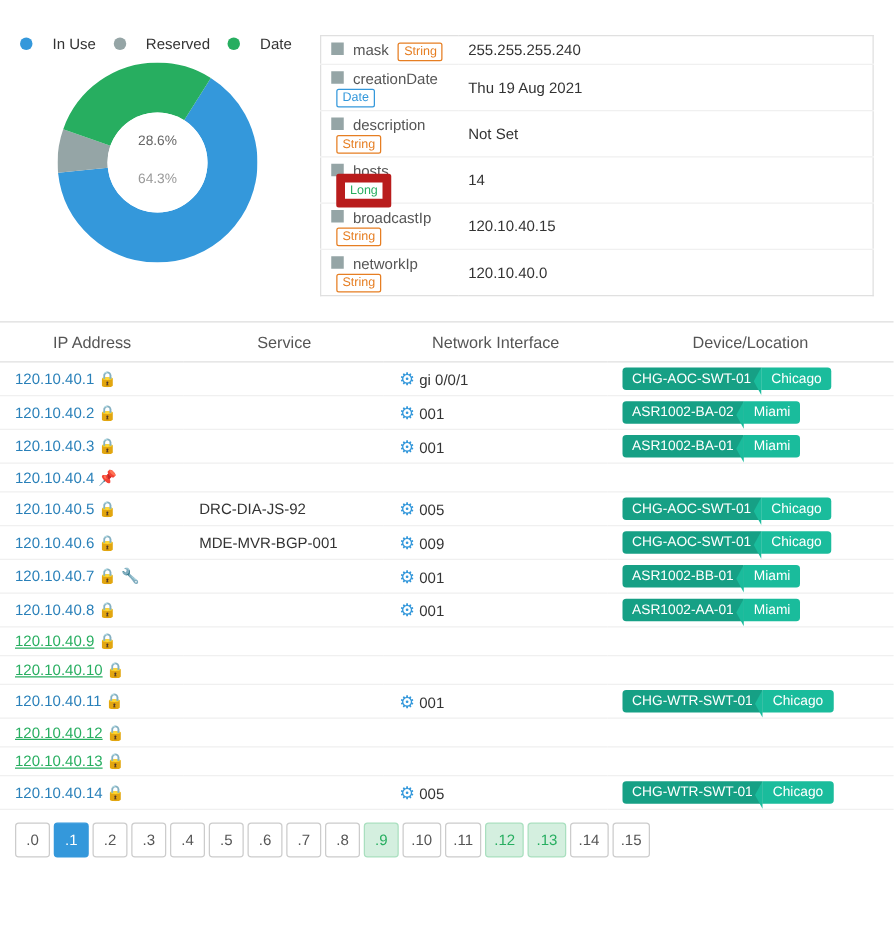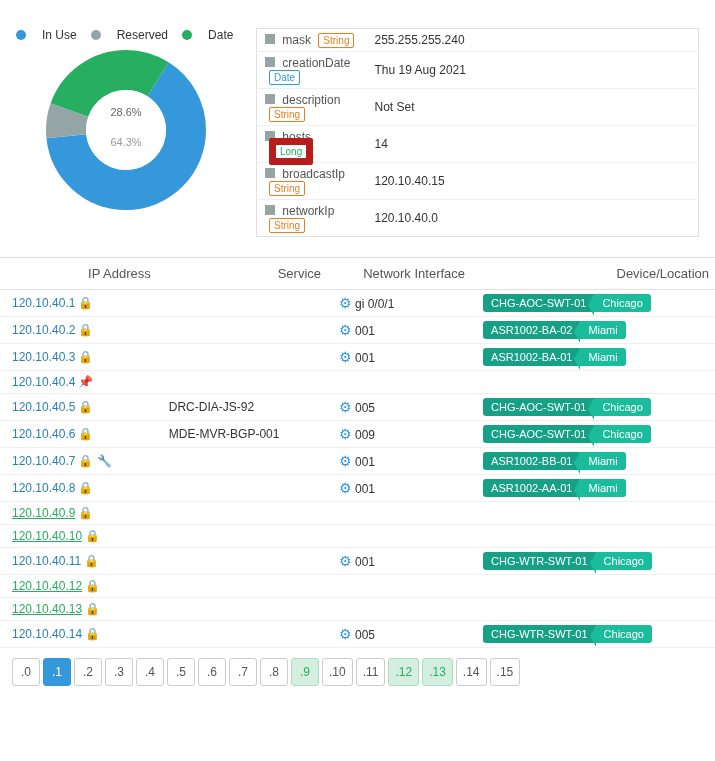--- a/index.html
+++ b/index.html
@@ -24,21 +24,21 @@
     .info-table .field-name { color: #555; font-weight: 500; width: 110px; }
     .info-table .type-badge { font-size: 10px; padding: 1px 4px; border-radius: 2px; margin-left: 4px; }
     .type-string { color: #e67e22; border: 1px solid #e67e22; }
     .type-date { color: #3498db; border: 1px solid #3498db; }
     .type-long { color: #27ae60; border: 7px solid #b91c1c; }
     .field-icon { width: 10px; height: 10px; background: #95a5a6; display: inline-block; margin-right: 4px; }
 
     
     .data-table-wrap { padding: 0 0; margin-top: 12px; border-top: 1px solid #ddd; }
     .data-table { width: 100%; border-collapse: collapse; }
-    .data-table th { text-align: right; padding: 8px 6px; font-weight: 400; color: #555; font-size: 13px; border-bottom: 1px solid #e0e0e0; }
+    .data-table th { text-align: center; padding: 8px 24px; font-weight: 400; color: #555; font-size: 13px; border-bottom: 1px solid #e0e0e0; }
     .data-table td { padding: 4px 12px; font-size: 12px; border-bottom: 1px solid #f0f0f0; vertical-align: middle; }
     .ip-link { color: #2980b9; text-decoration: none; }
     .ip-free { color: #27ae60; }
     .network-icon { color: #3498db; font-size: 14px; }
 
     
     .badge-wrap { display: flex; align-items: center; }
     .badge-device { background: #16a085; color: white; padding: 3px 8px; border-radius: 3px 0 0 3px; font-size: 11px; white-space: nowrap; }
     .badge-location { background: #1abc9c; color: white; padding: 3px 8px; border-radius: 0 3px 3px 0; font-size: 11px; white-space: nowrap; position: relative; }
     .badge-location::before { content: ''; position: absolute; left: -6px; top: 0; width: 0; height: 0; border-top: 11px solid transparent; border-bottom: 11px solid transparent; border-right: 6px solid #1abc9c; }

